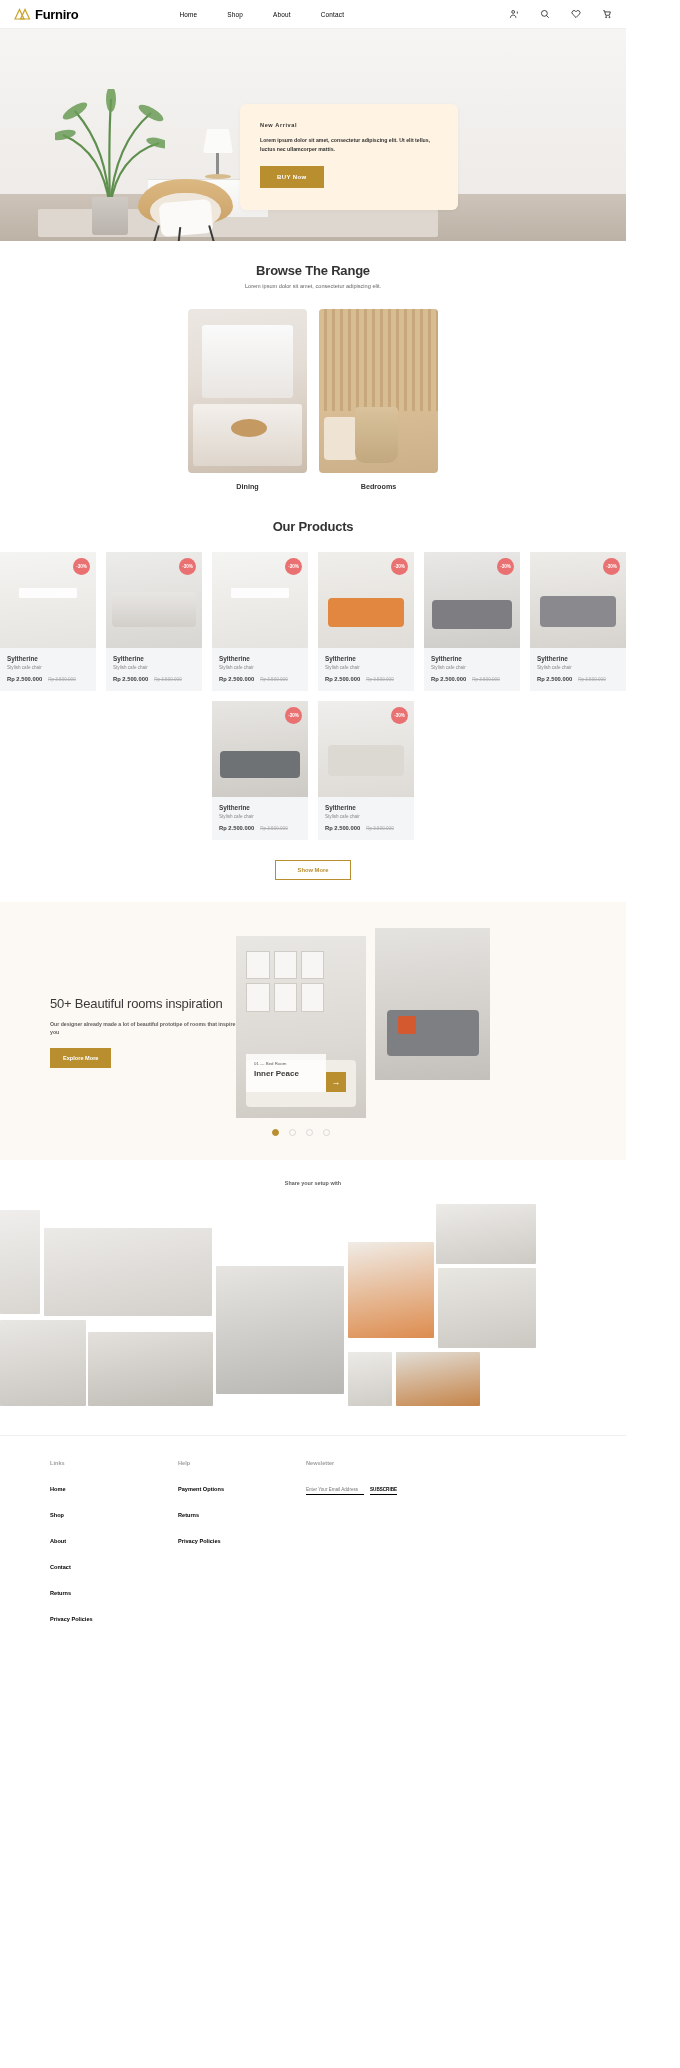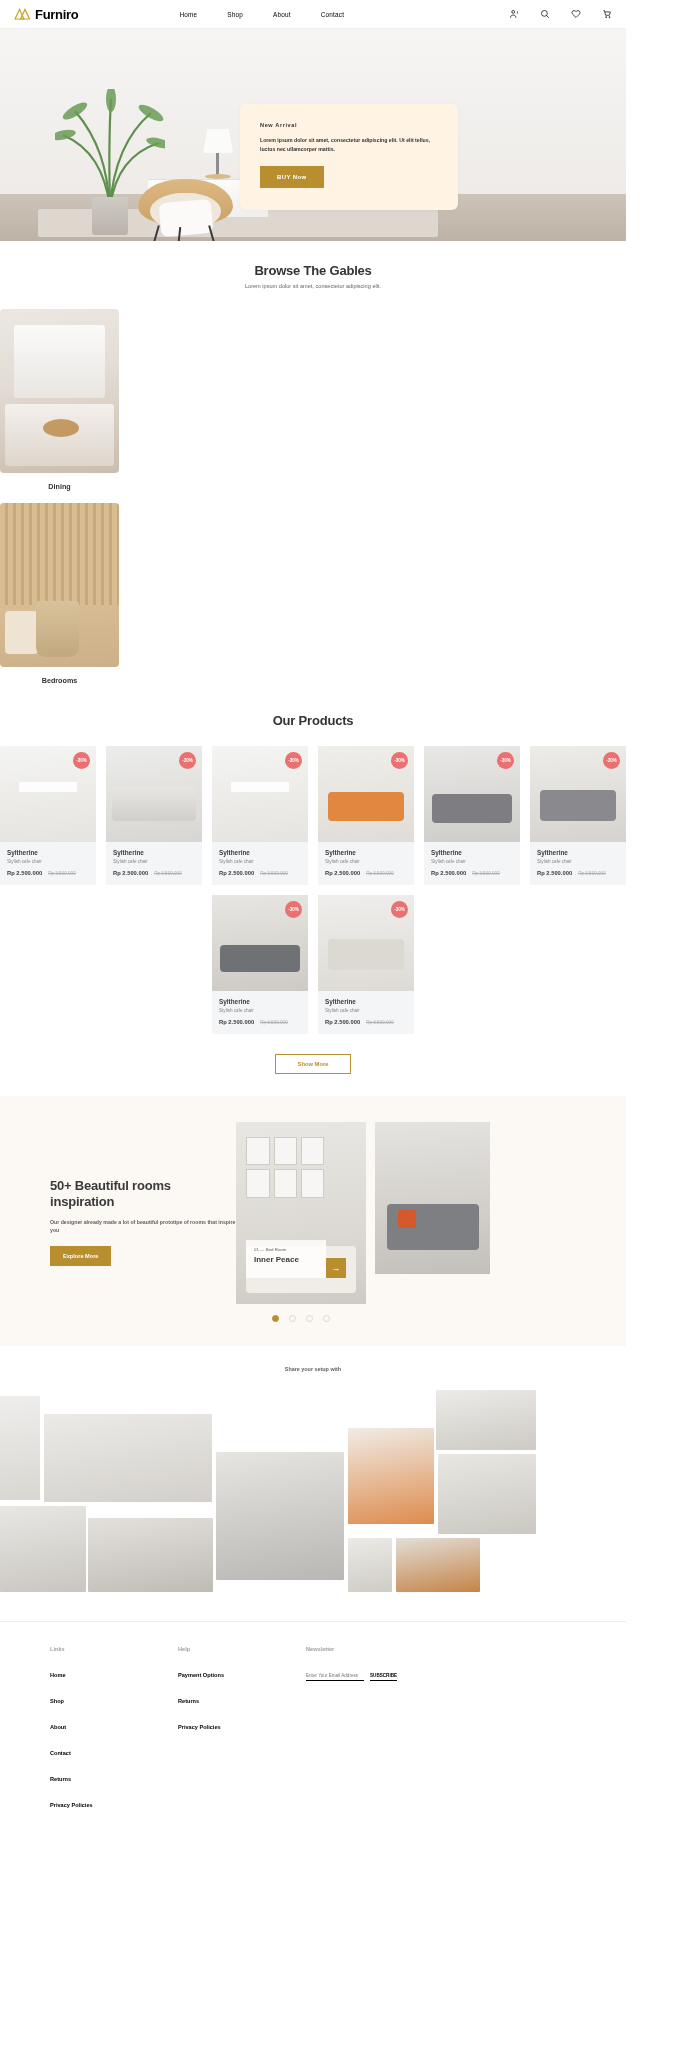--- a/index.html
+++ b/index.html
@@ -74,21 +74,21 @@
   .hero-btn {
     margin-top:12px; display:inline-block; background:#B88E2F; color:#fff;
     font-size:6px; font-weight:bold; padding:8px 17px; border:none; cursor:pointer;
     letter-spacing:.4px;
   }
 
   
   .section { padding:22px 0; }
   .sec-title { text-align:center; font-size:13px; color:#333; font-weight:bold; letter-spacing:-.2px; }
   .sec-sub { text-align:center; font-size:5.6px; color:#666; margin-top:5px; }
-  .cats { display:flex; gap:12px; justify-content:center; margin-top:20px;flex-direction:column; }
+  .cats { display:flex; gap:12px; justify-content:center; margin-top:20px; }
   .cat { width:119px; }
   .cat-img { width:119px; height:164px; border-radius:4px; overflow:hidden; position:relative; }
   .cat-label { text-align:center; font-size:7.2px; color:#333; margin-top:9px; font-weight:bold; }
 
   .ph { position:absolute; inset:0; }
   .c1 { background:linear-gradient(170deg,#ece7e2 0%,#e4ddd6 40%,#cbbdae 100%); }
   .c1:after { content:""; position:absolute; left:12%; top:10%; width:76%; height:44%;
     background:linear-gradient(180deg,#fafafa,#e9e6e2); border-radius:3px; }
   .c1 .rug { position:absolute; left:4%; bottom:4%; width:92%; height:38%;
     background:linear-gradient(180deg,#f3efeb,#ded6cd); border-radius:3px; }
@@ -142,27 +142,27 @@
 
   .showmore { text-align:center; margin-top:18px; }
   .showmore button {
     background:#fff; border:1px solid #B88E2F; color:#B88E2F; font-size:5.8px;
     font-weight:bold; padding:6px 22px; cursor:pointer;
   }
 
   
   .inspo { background:#FCF8F3; padding:26px 0 24px; display:flex; align-items:center; }
   .inspo-left { width:236px; padding-left:50px; }
-  .inspo-title { font-size:13px; line-height:1.22; color:#3A3A3A; font-weight:bold; letter-spacing:-.2px; }
+  .inspo-title { font-size:13px; line-height:1.22; color:#3A3A3A; font-weight:normal; letter-spacing:-.2px; }
   .inspo-text { font-size:5.2px; color:#616161; margin-top:8px; line-height:1.7; font-weight:bold; }
   .inspo-btn { margin-top:11px; background:#B88E2F; color:#fff; border:none; font-size:5.6px;
     font-weight:bold; padding:7px 13px; cursor:pointer; }
   .inspo-right { position:relative; display:flex; gap:9px; align-items:flex-start; }
   .ins-img1 { width:130px; height:182px; position:relative; overflow:hidden;
-    background:linear-gradient(175deg,#e9e7e3 0%,#dcd9d4 60%,#cfcbc4 100%); }
+    background:linear-gradient(175deg,#e9e7e3 0%,#dcd9d4 60%,#cfcbc4 100%);margin-top:8px; }
   .frames { position:absolute; left:8%; top:8%; width:60%; height:34%;
     display:grid; grid-template-columns:repeat(3,1fr); gap:4px; }
   .frames div { background:#f7f6f4; border:1px solid #cfcbc5; }
   .ins-img2 { width:115px; height:152px; position:relative; overflow:hidden;
     background:linear-gradient(175deg,#e5e3e0 0%,#d4d1cc 55%,#c3c0bb 100%); }
   .ins-img2 .couch { position:absolute; left:10%; bottom:16%; width:80%; height:30%;
     background:#7d7f83; border-radius:4px; }
   .ins-img2 .pil { position:absolute; left:20%; bottom:30%; width:16%; height:12%;
     background:#d5592f; border-radius:2px; }
   .ins-card {
@@ -283,21 +283,21 @@
     </div>
 
     <div class="hero-card">
       <div class="hero-eyebrow">New Arrival</div>
       <div class="hero-sub">Lorem ipsum dolor sit amet, consectetur adipiscing elit. Ut elit tellus, luctus nec ullamcorper mattis.</div>
       <button class="hero-btn">BUY Now</button>
     </div>
   </div>
 
   <div class="section">
-    <div class="sec-title">Browse The Gables</div>
+    <div class="sec-title">Browse The Range</div>
     <div class="sec-sub">Lorem ipsum dolor sit amet, consectetur adipiscing elit.</div>
     <div class="cats">
       <div class="cat">
         <div class="cat-img">
             <div class="ph c1">
               <div class="rug"></div>
               <div class="tray"></div>
             </div>
           </div>
         <div class="cat-label">Dining</div>

